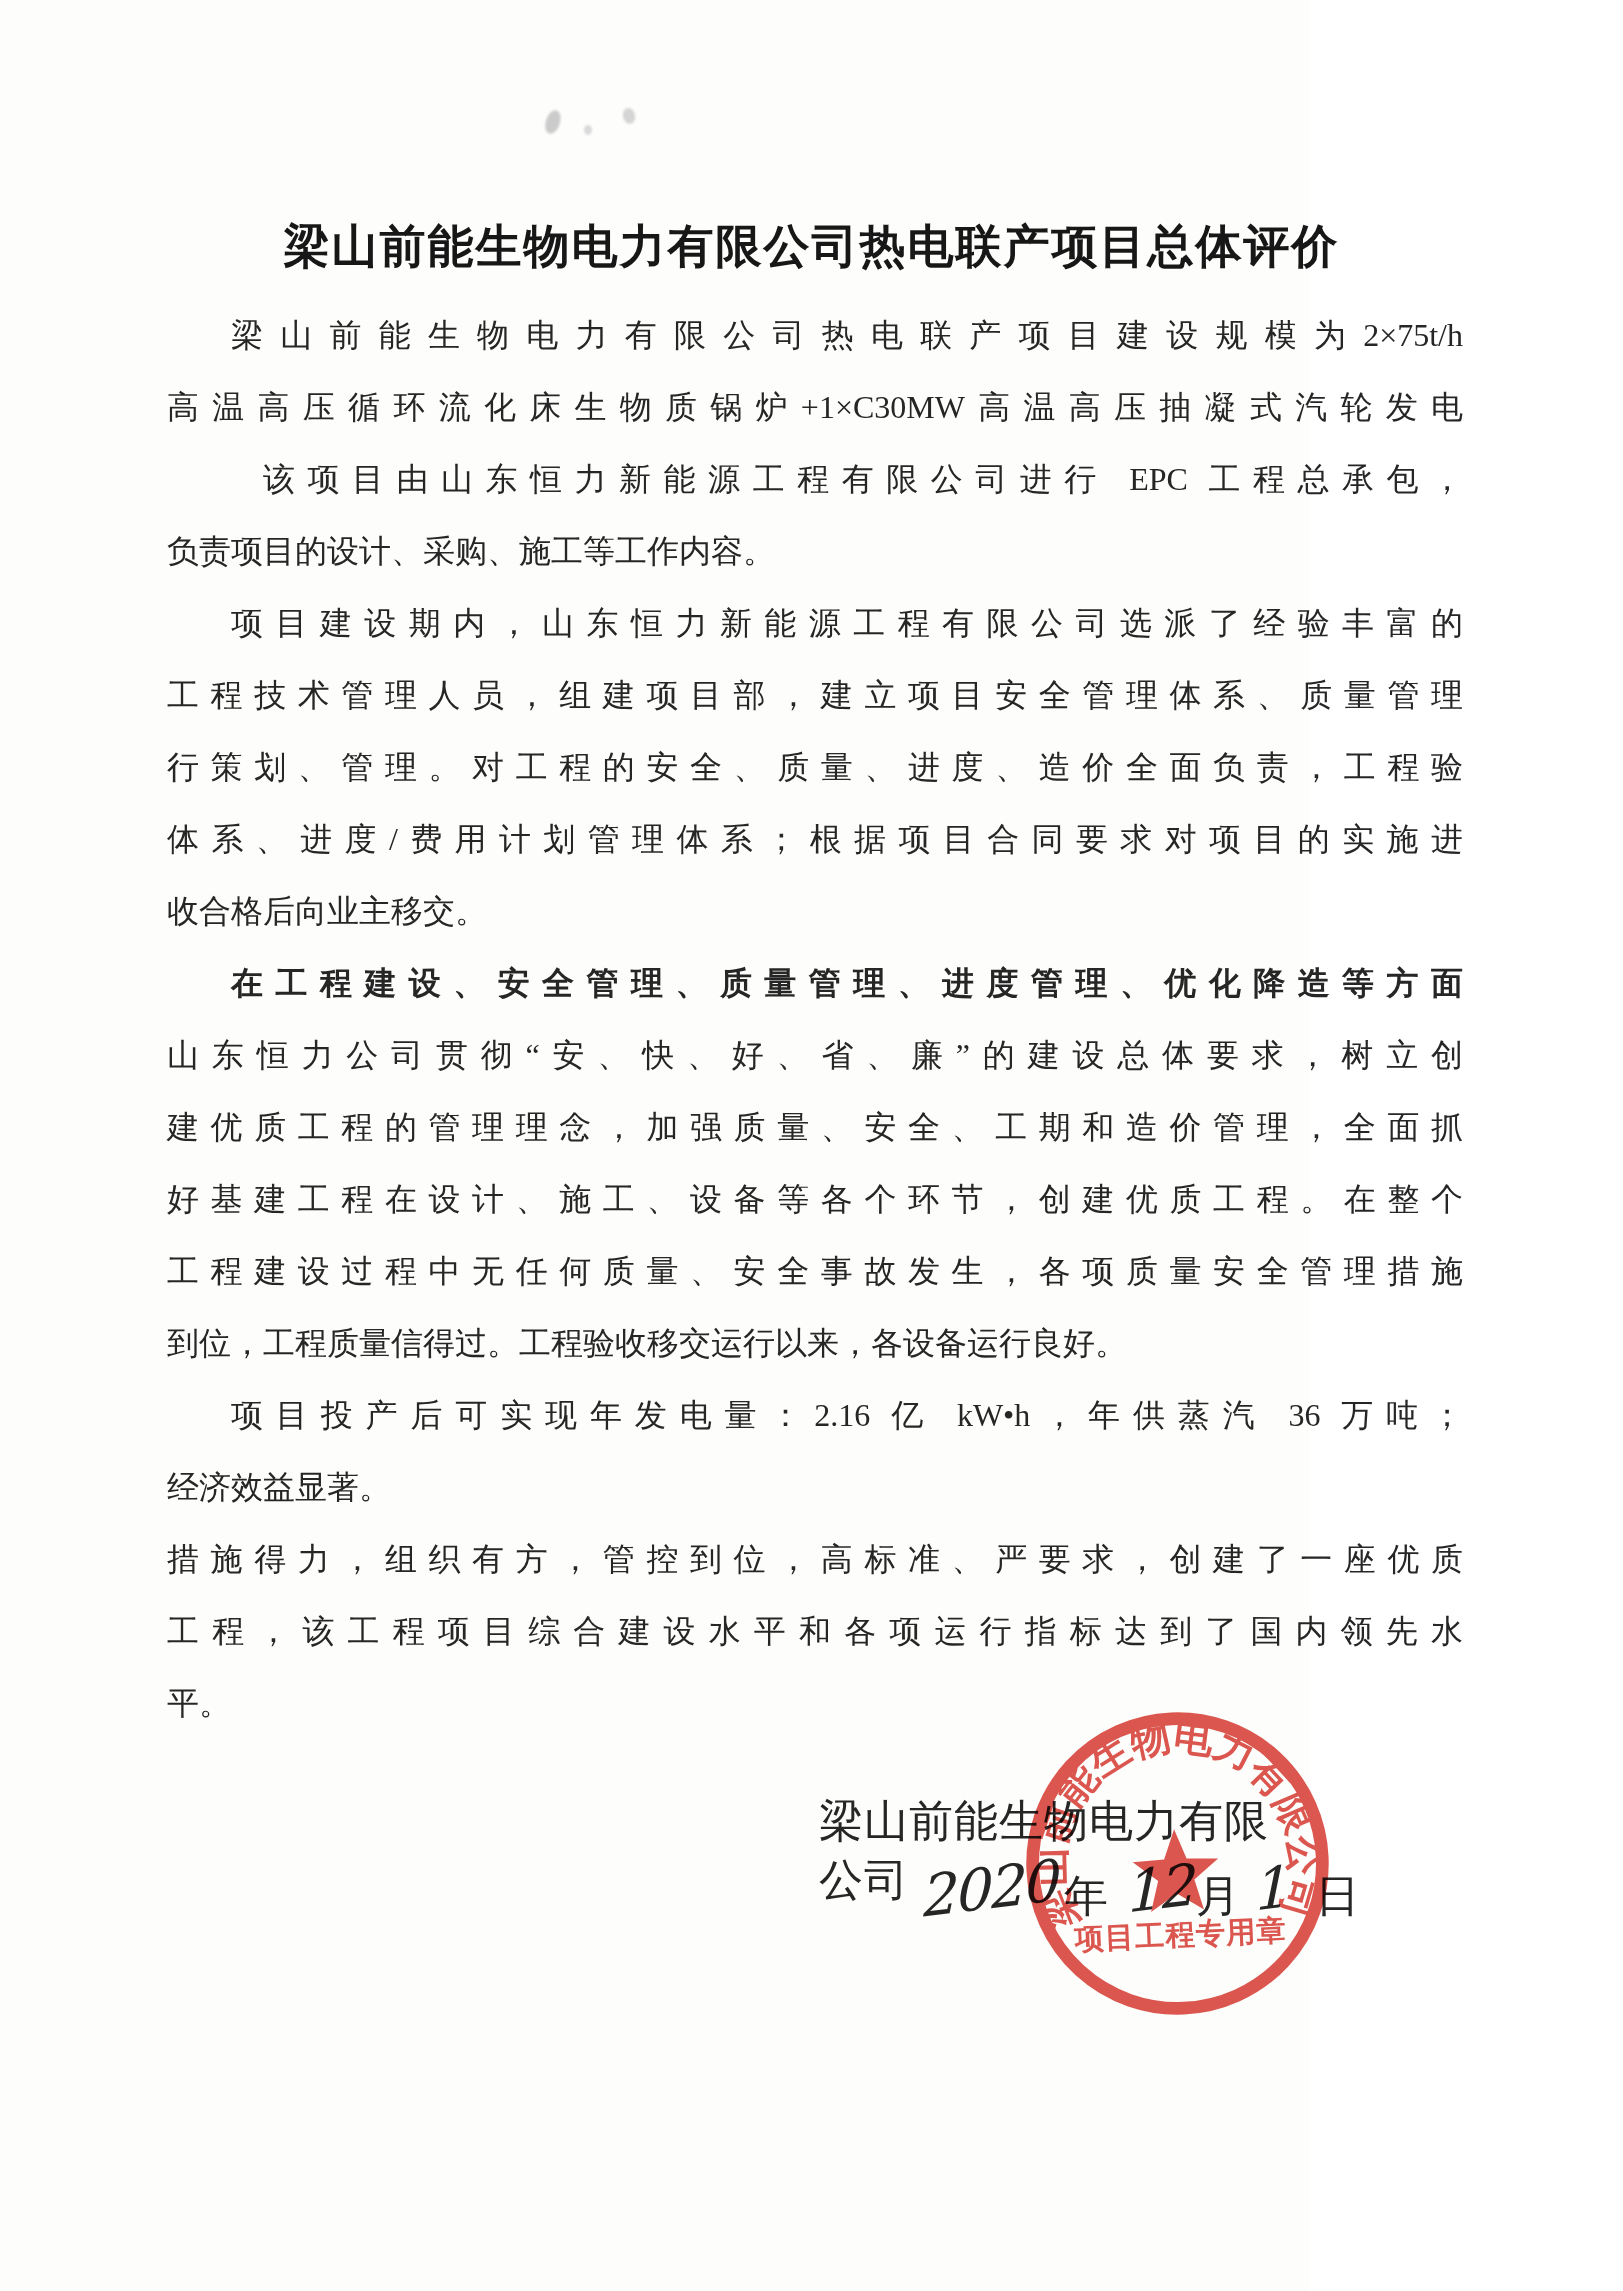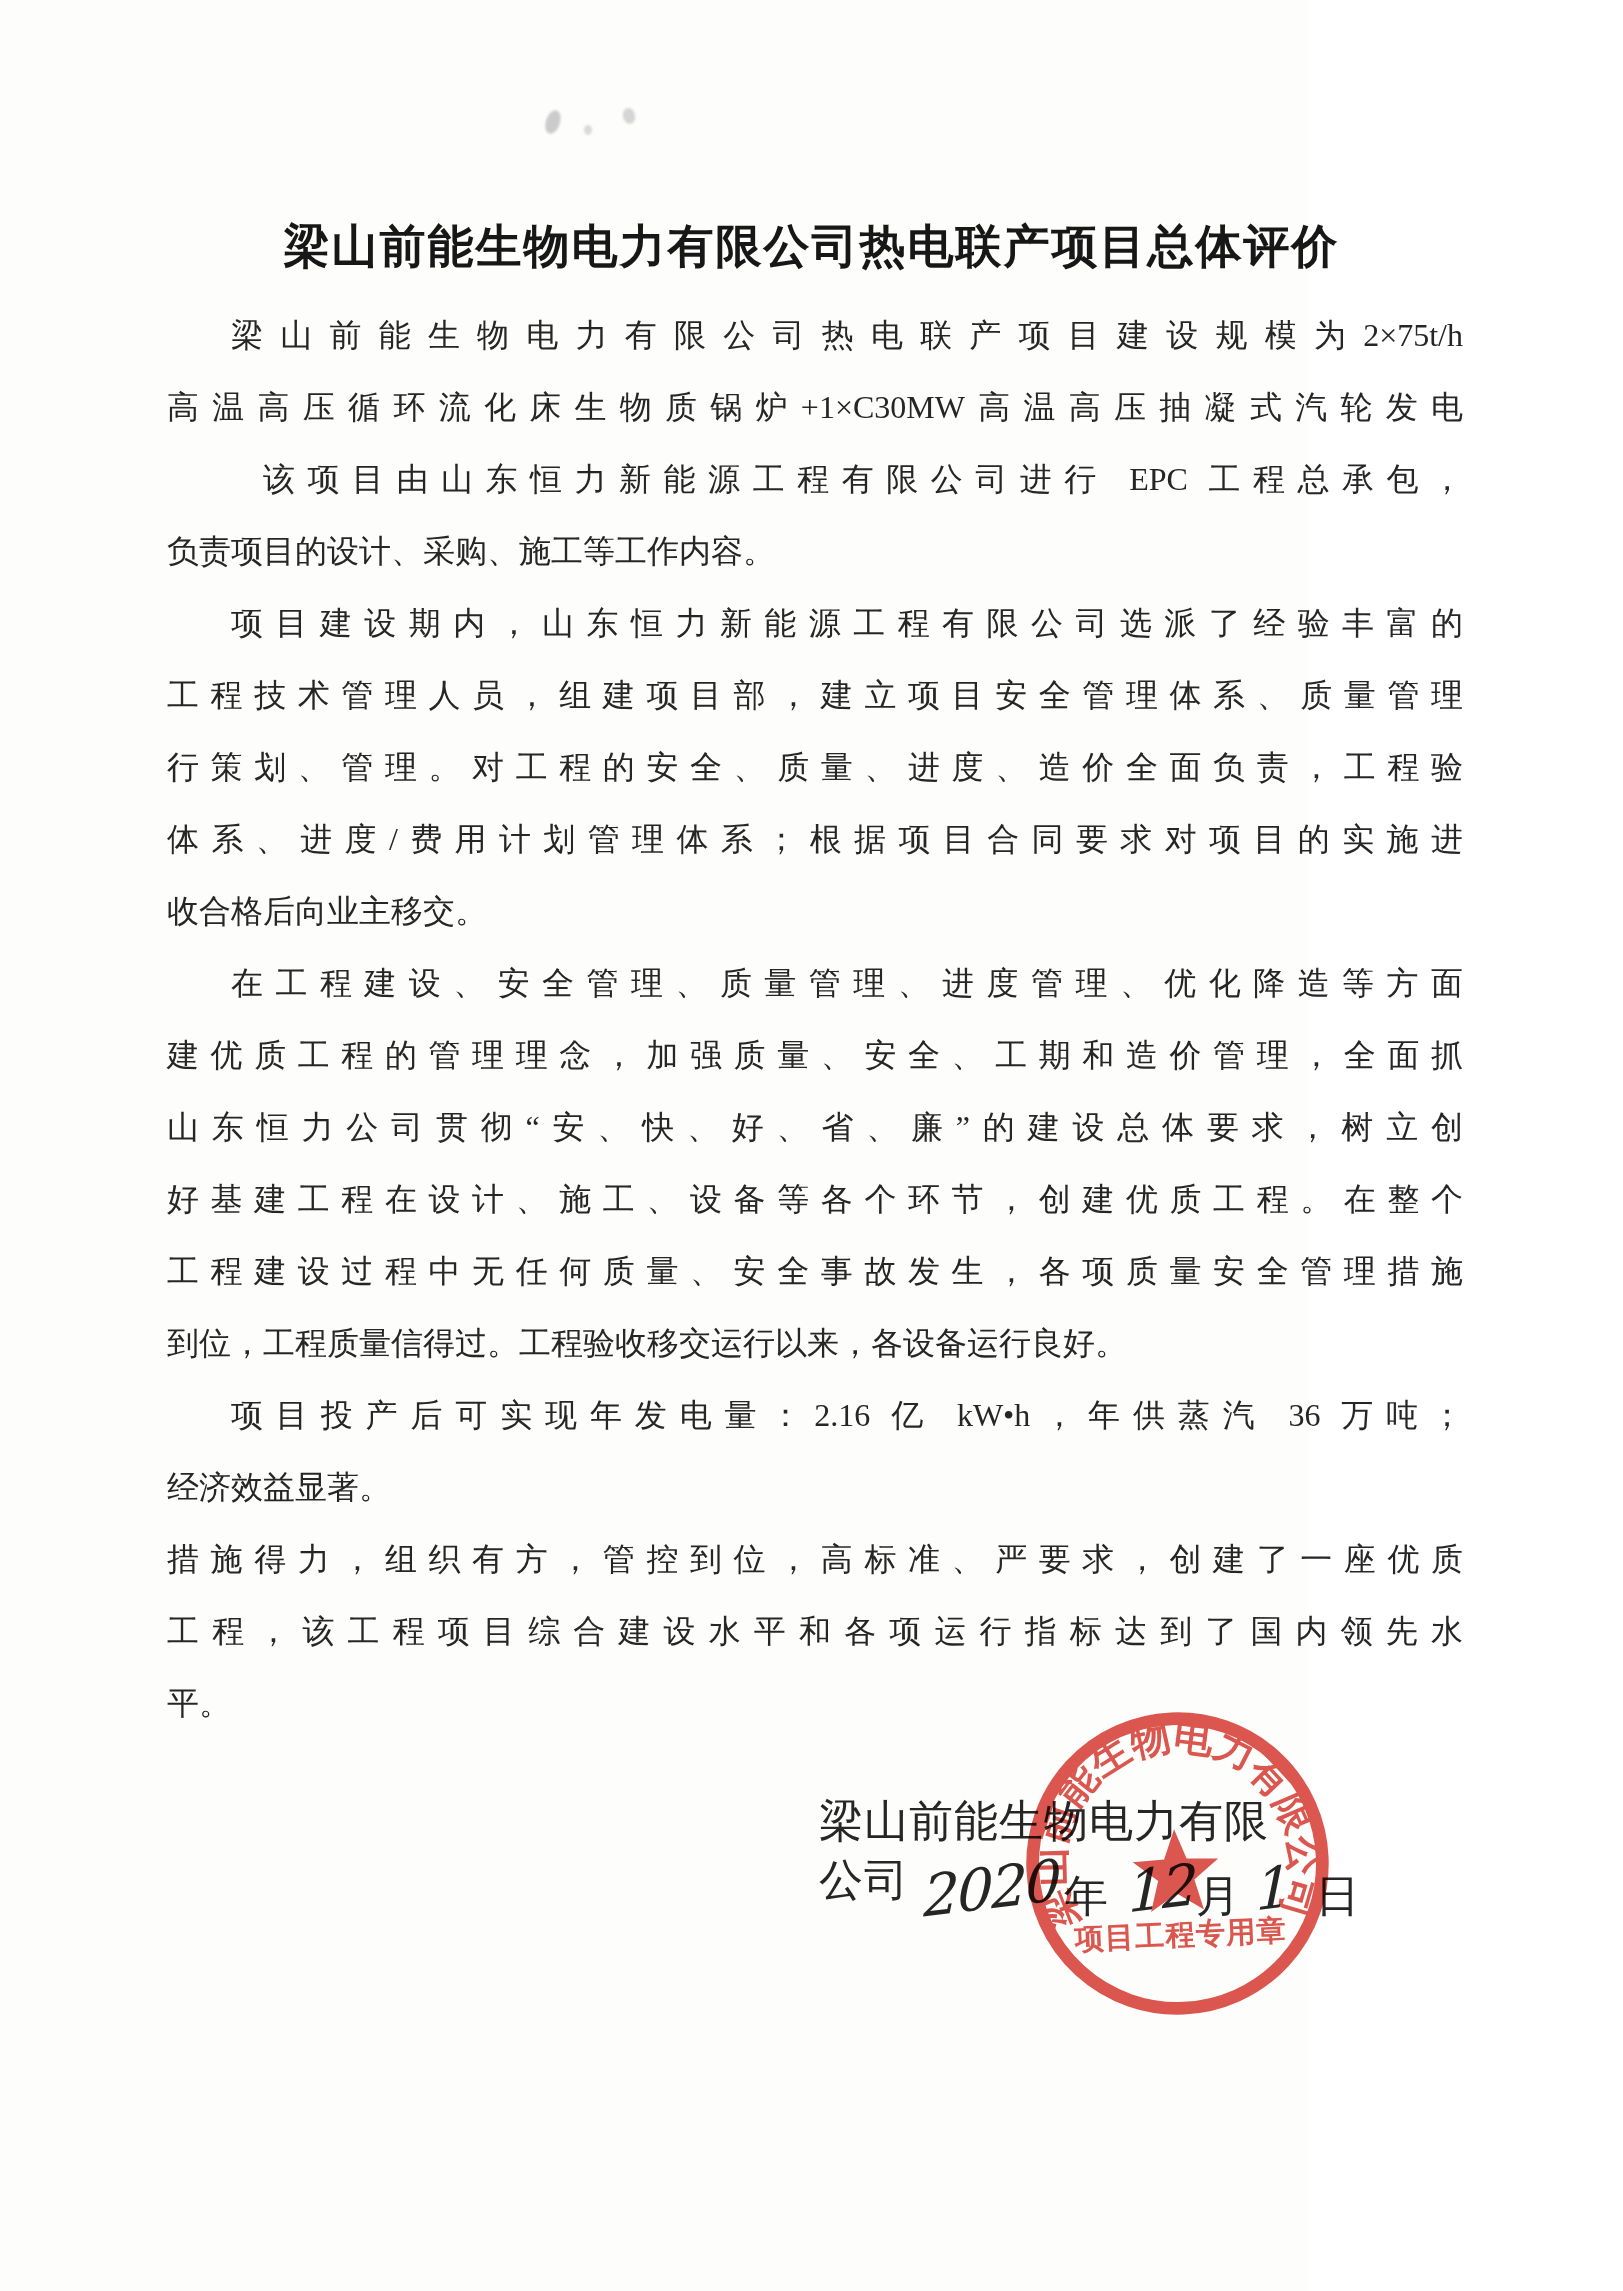--- a/index.html
+++ b/index.html
@@ -83,23 +83,23 @@
   <div class="doc-body">
       <div class="line" style="text-indent: 2em;">梁山前能生物电力有限公司热电联产项目建设规模为2×75t/h</div>
       <div class="line">高温高压循环流化床生物质锅炉+1×C30MW高温高压抽凝式汽轮发电</div>
       <div class="line" style="text-indent: 3em;">该项目由山东恒力新能源工程有限公司进行 EPC 工程总承包，</div>
       <div class="line last">负责项目的设计、采购、施工等工作内容。</div>
       <div class="line" style="text-indent: 2em;">项目建设期内，山东恒力新能源工程有限公司选派了经验丰富的</div>
       <div class="line">工程技术管理人员，组建项目部，建立项目安全管理体系、质量管理</div>
       <div class="line">行策划、管理。对工程的安全、质量、进度、造价全面负责，工程验</div>
       <div class="line">体系、进度/费用计划管理体系；根据项目合同要求对项目的实施进</div>
       <div class="line last">收合格后向业主移交。</div>
-      <div class="line" style="text-indent: 2em;">在工程建设、安全管理、质量管理、进度管理、优化降造等方面</div>
+      <div class="line" style="text-indent: 2em; font-weight: bold;">在工程建设、安全管理、质量管理、进度管理、优化降造等方面</div>
+      <div class="line">山东恒力公司贯彻“安、快、好、省、廉”的建设总体要求，树立创</div>
       <div class="line">建优质工程的管理理念，加强质量、安全、工期和造价管理，全面抓</div>
-      <div class="line">山东恒力公司贯彻“安、快、好、省、廉”的建设总体要求，树立创</div>
       <div class="line">好基建工程在设计、施工、设备等各个环节，创建优质工程。在整个</div>
       <div class="line">工程建设过程中无任何质量、安全事故发生，各项质量安全管理措施</div>
       <div class="line last">到位，工程质量信得过。工程验收移交运行以来，各设备运行良好。</div>
       <div class="line" style="text-indent: 2em;">项目投产后可实现年发电量：2.16 亿 kW•h，年供蒸汽 36 万吨；</div>
       <div class="line last">经济效益显著。</div>
       <div class="line">措施得力，组织有方，管控到位，高标准、严要求，创建了一座优质</div>
       <div class="line">工程，该工程项目综合建设水平和各项运行指标达到了国内领先水</div>
       <div class="line last">平。</div>
     </div>
 

